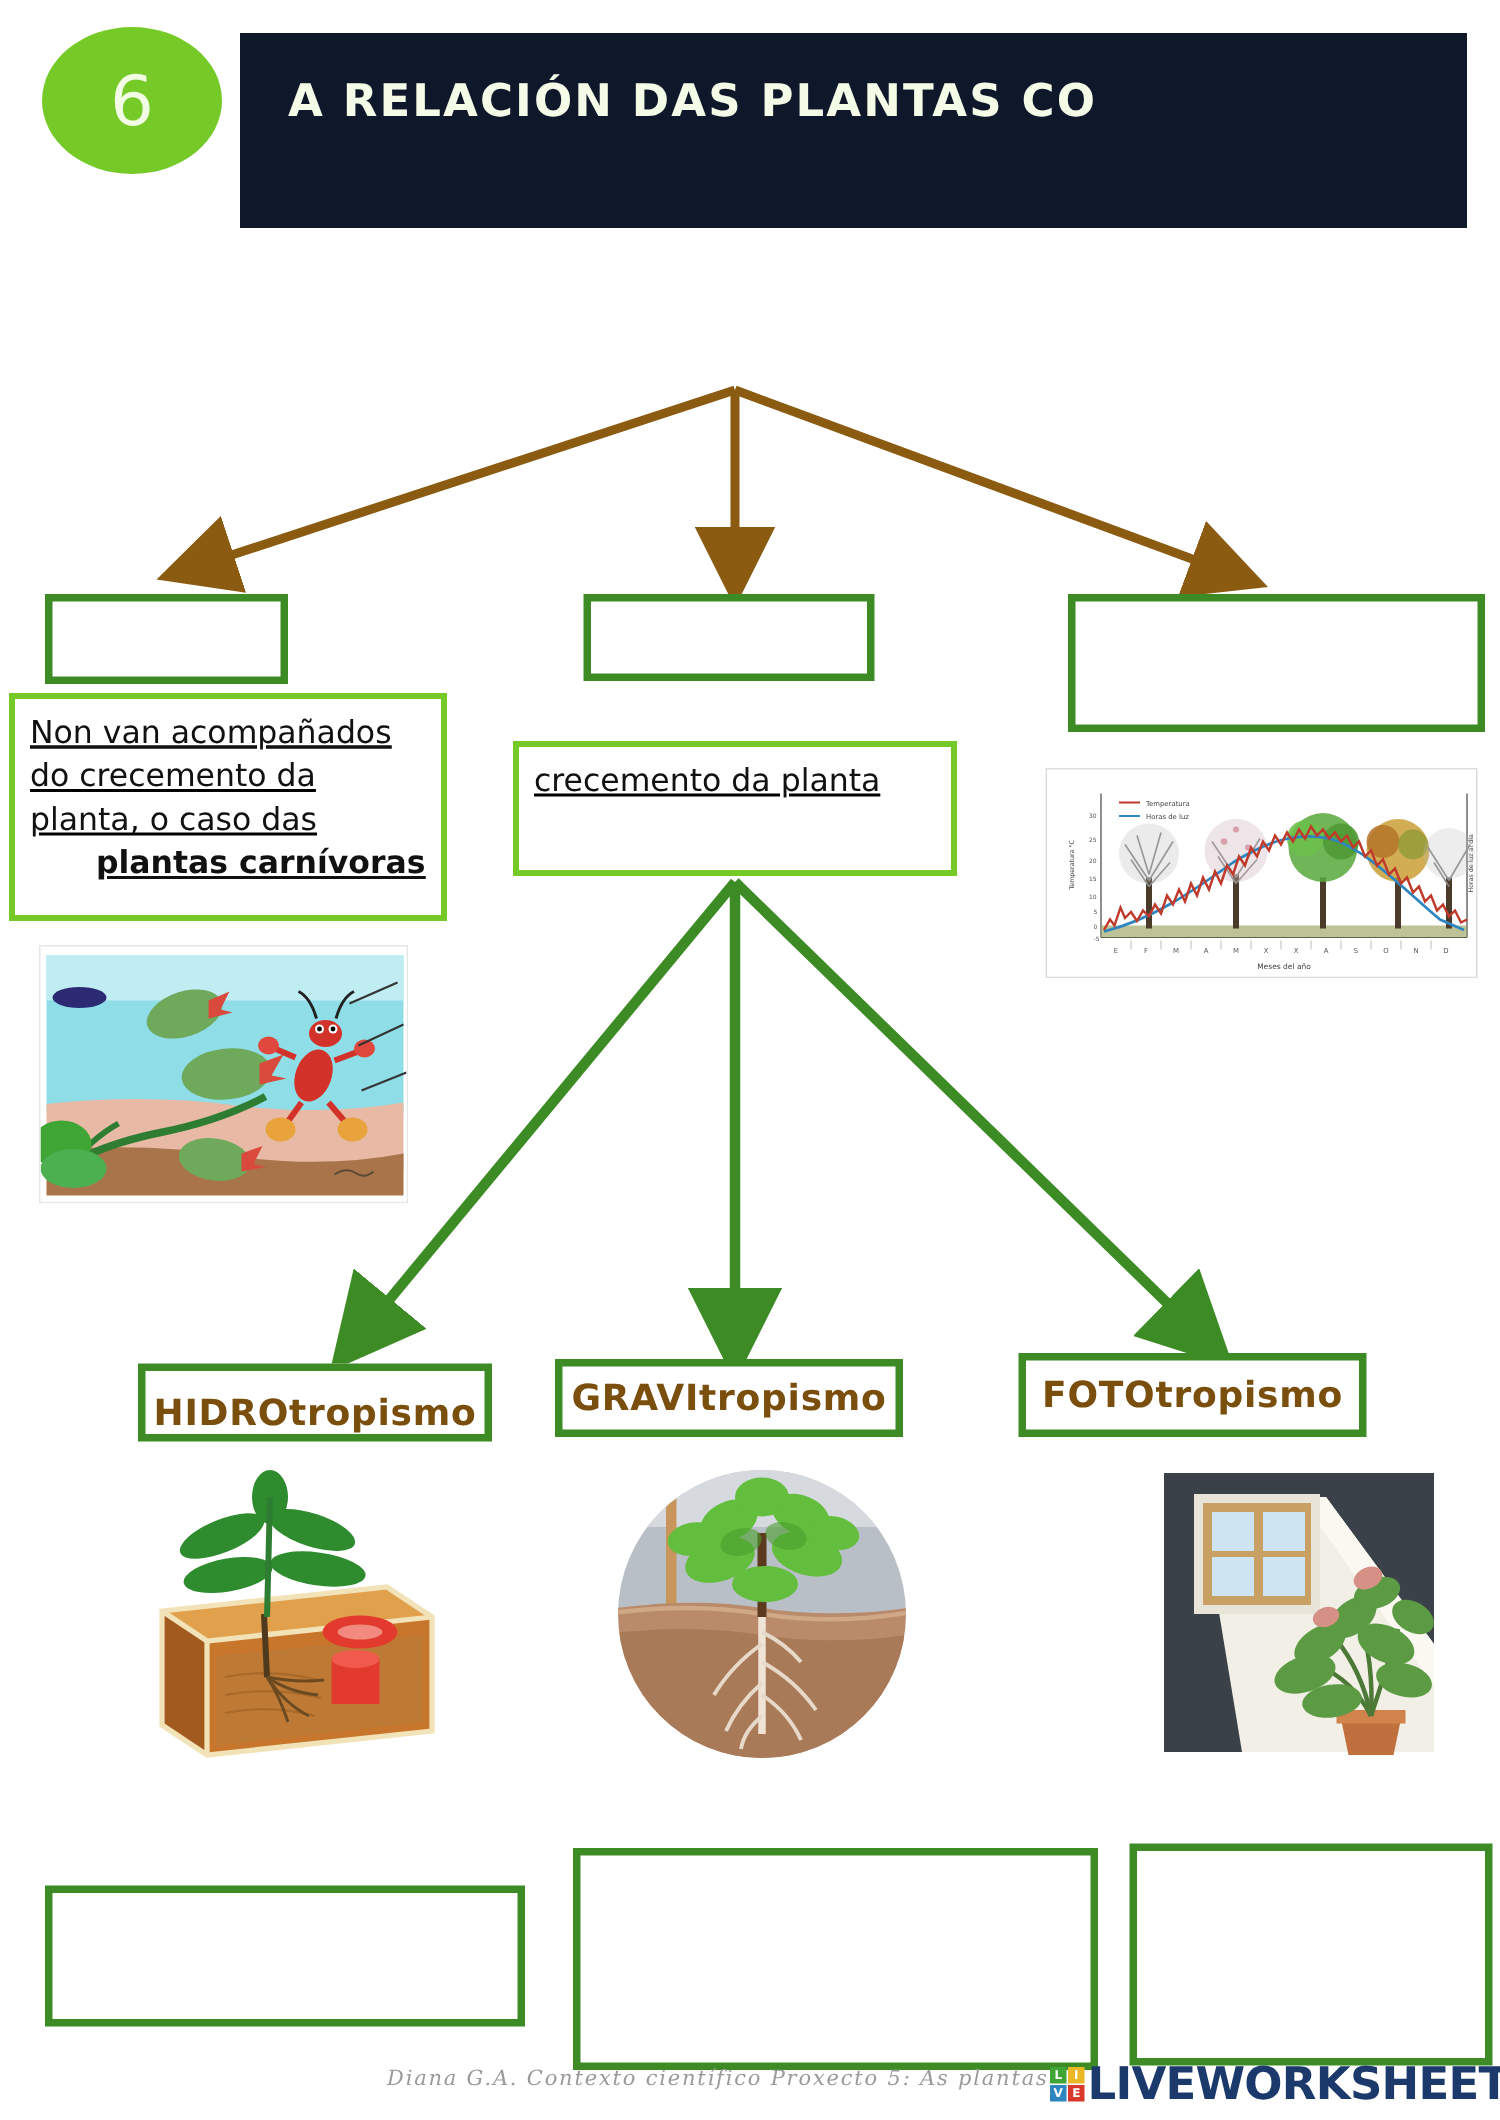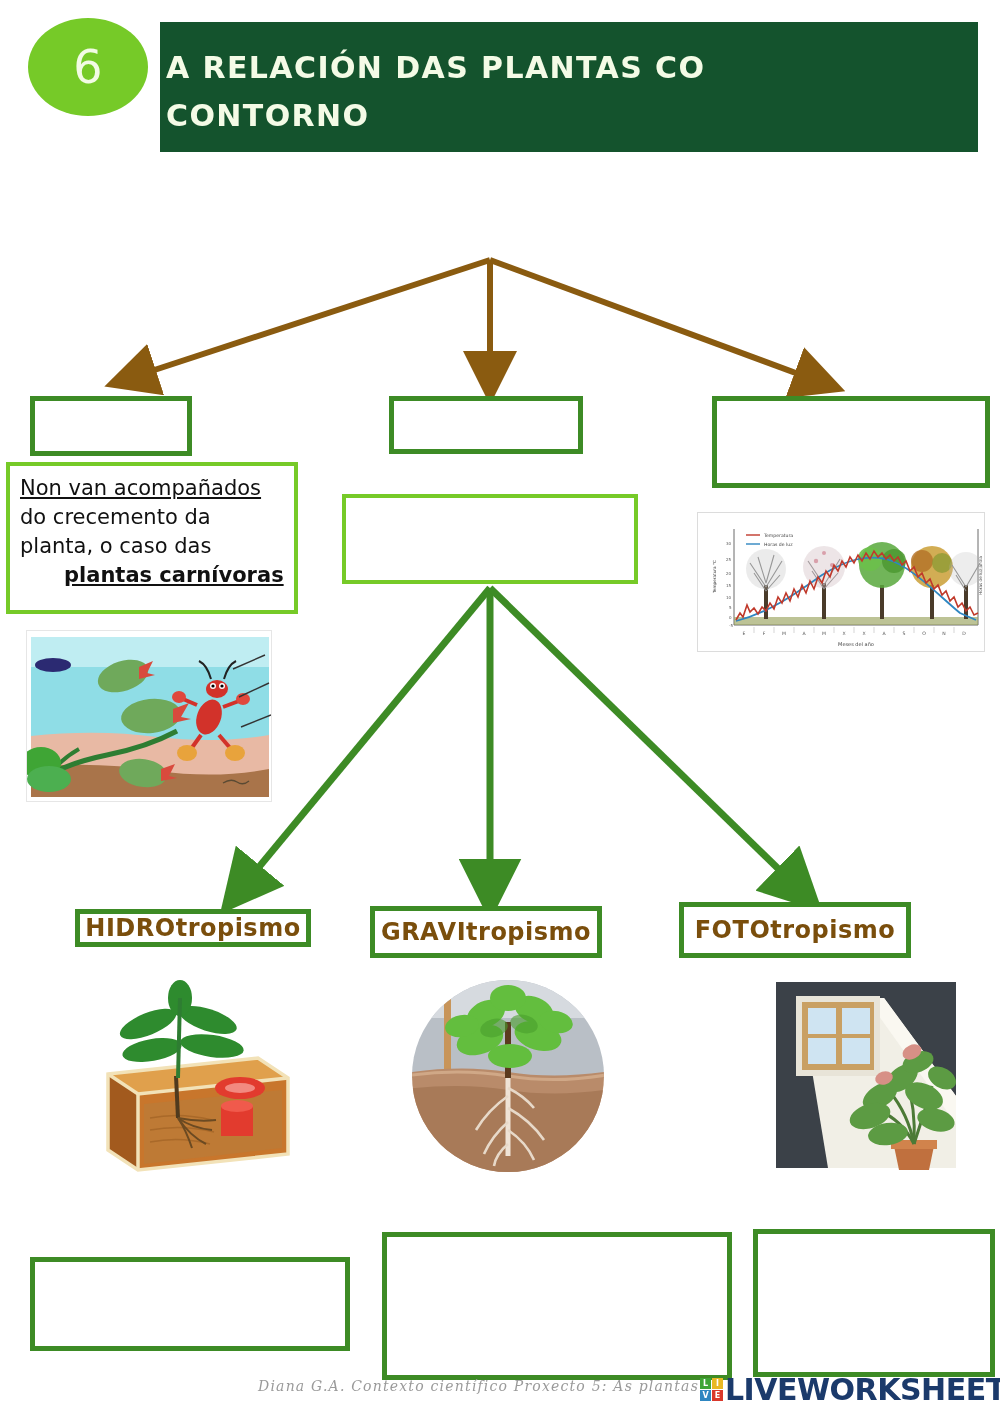--- a/index.html
+++ b/index.html
@@ -14,21 +14,21 @@
   
   .hdr-badge {
     position:absolute; left:28px; top:18px; width:120px; height:98px;
     background:#76CA28; border-radius:50%;
     display:flex; align-items:center; justify-content:center;
     color:#F2FBE4; font-size:46px; font-weight:400;
     font-family:"DejaVu Sans", sans-serif;
   }
   .hdr-bar {
     position:absolute; left:160px; top:22px; width:818px; height:130px;
-    background:#14532d; padding:22px 0 0 6px;
+    background:#0f172a; padding:22px 0 0 32px;
   }
   .hdr-title {
     color:#F4FBE6; font-size:30px; font-weight:700; letter-spacing:1.4px;
     line-height:48px; font-family:"DejaVu Sans", sans-serif;
   }
 
   
   .subtitle {
     position:absolute; left:300px; top:222px; width:420px;
     color:#8A5B10; font-size:27px; font-weight:700; letter-spacing:0.6px;
@@ -38,20 +38,21 @@
   
   #arrows { position:absolute; left:0; top:0; width:1000px; height:1413px; }
 
   
   .abox {            
     position:absolute; border:5px solid #3D8B25; background:#fff;
   }
   .tbox {            
     position:absolute; border:4px solid #76CA28; background:#fff;
     padding:8px 10px;
+    text-decoration:underline;
   }
   .tbox p {
     font-family:"DejaVu Sans", sans-serif; font-size:21px; color:#111;
     line-height:29px; white-space:nowrap;
   }
   .u  { text-decoration:underline; }
   .b  { font-weight:700; text-decoration:underline;margin-left:44px; }
 
   .tropbox {
     position:absolute; border:5px solid #3D8B25; background:#fff;
@@ -79,21 +80,20 @@
 </head>
 <body>
 
 <div id="page">
 
   <div class="hdr-badge">
     <span>6</span>
   </div>
   <div class="hdr-bar">
     <div class="hdr-title">A RELACIÓN DAS PLANTAS CO</div>
-    <div class="hdr-title">CONTORNO</div>
   </div>
 
 
   <svg id="arrows" viewBox="0 0 1000 1413" xmlns="http://www.w3.org/2000/svg">
     <defs>
       <marker id="bhead" markerWidth="9" markerHeight="9" refX="4.5" refY="4.5" orient="auto">
         <path d="M0,0 L9,4.5 L0,9 Z" fill="#8A5B10"></path>
       </marker>
       <marker id="ghead" markerWidth="9" markerHeight="9" refX="4.5" refY="4.5" orient="auto">
         <path d="M0,0 L9,4.5 L0,9 Z" fill="#3D8B25"></path>
@@ -118,20 +118,21 @@
   <div class="abox" style="left:712px; top:396px; width:278px; height:92px;"></div>
 
   <div class="tbox" style="left:6px; top:462px; width:292px; height:152px;">
     <p class="u">Non van acompañados</p>
     <p>do crecemento da</p>
     <p>planta, o caso das</p>
     <p class="b">plantas carnívoras</p>
   </div>
 
   <div class="tbox" style="left:342px; top:494px; width:296px; height:90px;">
+    <p>crecemento da planta</p>
   </div>
 
   <div class="imgframe" style="left:26px; top:630px; width:246px; height:172px; border:1px solid #e6e6e6;">
     <svg viewBox="0 0 246 172" width="246" height="172" xmlns="http://www.w3.org/2000/svg">
       <rect x="0" y="0" width="246" height="172" fill="#ffffff"></rect>
 
       <rect x="4" y="6" width="238" height="105" fill="#8FDDE6"></rect>
       <rect x="4" y="6" width="238" height="30" fill="#BFEDF2"></rect>
 
       <ellipse cx="26" cy="34" rx="18" ry="7" fill="#2B2A72"></ellipse>
@@ -281,21 +282,21 @@
       </g>
       <g stroke="#aaa" stroke-width="0.5">
         <path d="M56,114 L56,120 M76,114 L76,120 M96,114 L96,120 M116,114 L116,120
                  M136,114 L136,120 M156,114 L156,120 M176,114 L176,120 M196,114 L196,120
                  M216,114 L216,120 M236,114 L236,120 M256,114 L256,120"></path>
       </g>
       <text x="158" y="133" font-family="DejaVu Sans" font-size="5" fill="#444" text-anchor="middle">Meses del año</text>
     </svg>
   </div>
 
-  <div class="tropbox" style="left:75px; top:909px; width:236px; height:38px;align-items:flex-end;">
+  <div class="tropbox" style="left:92px; top:909px; width:236px; height:52px;align-items:flex-end;">
     <span>HIDROtropismo</span>
   </div>
   <div class="tropbox" style="left:370px; top:906px; width:232px; height:52px;">
     <span>GRAVItropismo</span>
   </div>
   <div class="tropbox" style="left:679px; top:902px; width:232px; height:56px;">
     <span>FOTOtropismo</span>
   </div>
 
   <div class="imgframe" style="left:88px; top:978px; width:215px; height:196px;">

